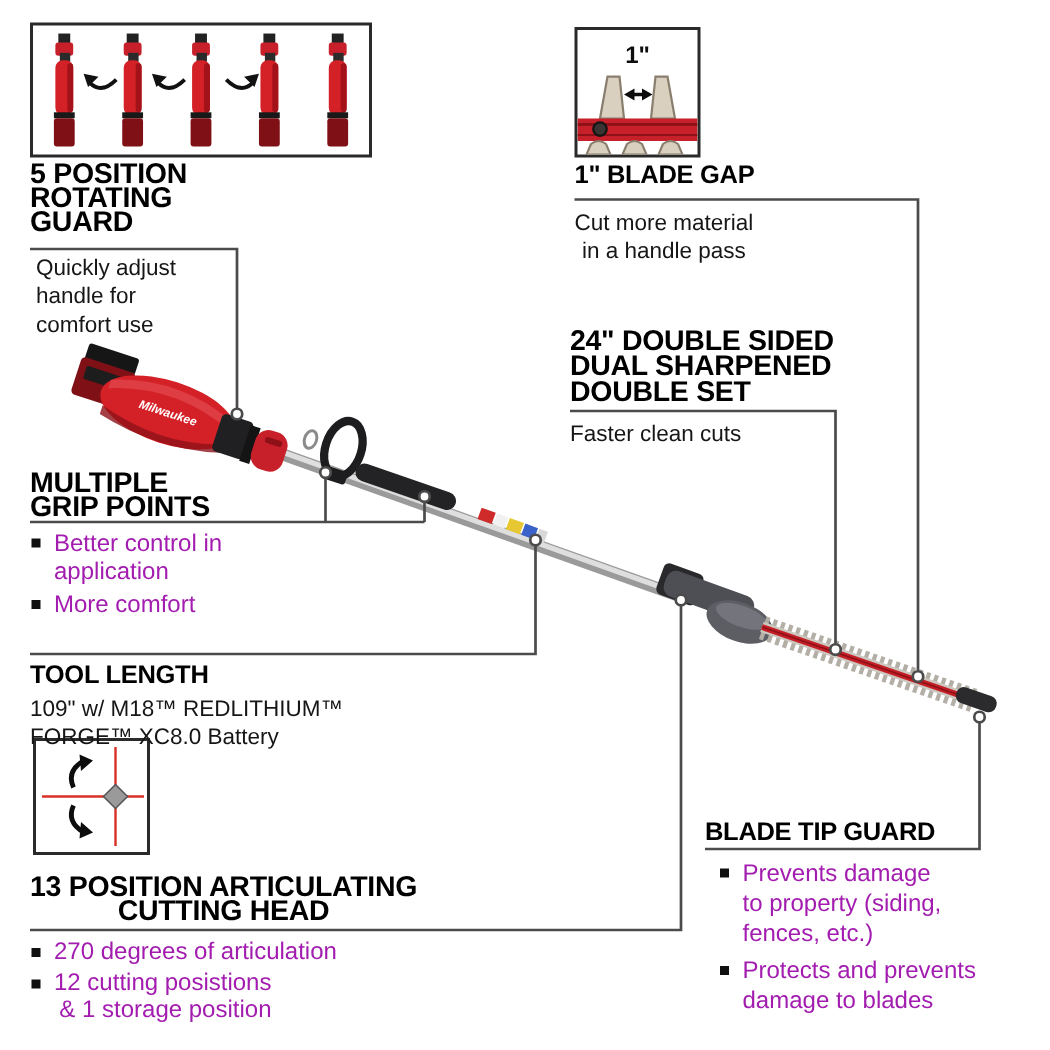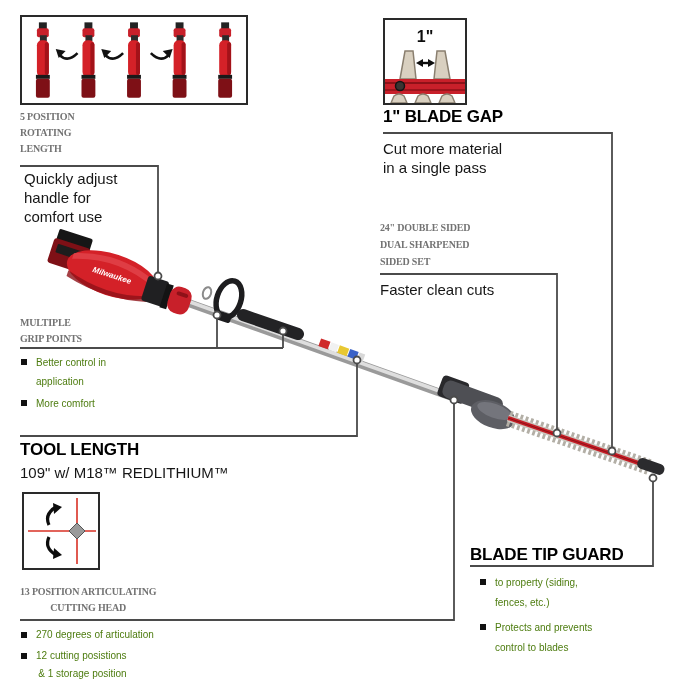--- a/index.html
+++ b/index.html
@@ -2,37 +2,37 @@
 <html><head>
 <meta charset="utf-8">
 <style>
   html,body{margin:0;padding:0;}
   body{
     width:700px;height:700px;position:relative;background:#ffffff;
     font-family:"Liberation Sans", sans-serif;color:#1a1a1a;overflow:hidden;
   }
   .abs{position:absolute;}
   
-  .hd{font-weight:bold;color:#737373;letter-spacing:-0.2px;line-height:16px;font-size:10px;white-space:nowrap;font-family:Liberation Serif, serif;}
+  .hd{font-weight:bold;color:#000000;letter-spacing:-0.2px;line-height:16px;font-size:19px;white-space:nowrap;}
   .hd-lg{font-weight:bold;color:#000;letter-spacing:-0.2px;font-size:17px;white-space:nowrap;}
   .body-txt{font-size:15px;line-height:19px;color:#161616;white-space:nowrap;}
   .bullets{display:flex;flex-direction:column;gap:3px;}
   .bullet{display:flex;align-items:flex-start;}
   .bullet .sq{width:6px;height:6px;background:#111;margin:6px 9px 0 1px;flex:0 0 auto;}
-  .bullet .lines{font-size:10px;line-height:20px;color:#4d7c0f;white-space:nowrap;}
+  .bullet .lines{font-size:16px;line-height:20px;color:#a21caf;white-space:nowrap;}
   
   .frame{border:2px solid #2a2a2a;background:#fff;box-sizing:border-box;}
   #five-box{left:20px;top:15px;width:228px;height:90px;display:flex;align-items:center;justify-content:space-between;padding:4px 6px;}
   #gap-box{left:383px;top:18px;width:84px;height:87px;}
   #artic-box{left:22px;top:492px;width:78px;height:78px;}
   
   #five-heading{left:20px;top:109px;}
   #five-body{left:24px;top:169px;}
   #gap-heading{left:383px;top:107px;}
-  #gap-body{left:383px;top:139px;}
+  #gap-body{left:383px;top:139px;text-align:center;}
   #set-heading{left:380px;top:219px;line-height:17px;}
   #set-body{left:380px;top:280px;text-align:center;}
   #grip-heading{left:20px;top:315px;}
   #grip-bullets{left:20px;top:353px;}
   #grip-bullets .lines{line-height:19px;}
   #len-heading{left:20px;top:440px;}
   #len-body{left:20px;top:463px;}
   #artic-heading{left:20px;top:584px;text-align:center;}
   #artic-bullets{left:20px;top:626px;text-align:right;}
   #artic-bullets .lines{line-height:18px;}
@@ -178,38 +178,38 @@
       <path d="M25,43 Q20,54 32,61"></path>
     </g>
     <polygon points="29,9 38,13 30,20" fill="#0d0d0d"></polygon>
     <polygon points="29,65 38,61 30,54" fill="#0d0d0d"></polygon>
   </svg>
 </div>
 
 <div id="five-heading" class="abs hd">
   <div>5 POSITION</div>
   <div>ROTATING</div>
-  <div>LENGTH</div>
+  <div>GUARD</div>
 </div>
 <div id="five-body" class="abs body-txt">
   <div>Quickly adjust</div>
   <div>handle for</div>
   <div>comfort use</div>
 </div>
 
 <div id="gap-heading" class="abs hd-lg">1" BLADE GAP</div>
 <div id="gap-body" class="abs body-txt">
   <div>Cut more material</div>
-  <div>in a single pass</div>
+  <div>in a handle pass</div>
 </div>
 
 <div id="set-heading" class="abs hd">
   <div>24" DOUBLE SIDED</div>
   <div>DUAL SHARPENED</div>
-  <div>SIDED SET</div>
+  <div>DOUBLE SET</div>
 </div>
 <div id="set-body" class="abs body-txt">Faster clean cuts</div>
 
 <div id="grip-heading" class="abs hd">
   <div>MULTIPLE</div>
   <div>GRIP POINTS</div>
 </div>
 <div id="grip-bullets" class="abs bullets">
   <div class="bullet">
     <span class="sq"></span>
@@ -222,20 +222,21 @@
     <span class="sq"></span>
     <div class="lines">
       <div>More comfort</div>
     </div>
   </div>
 </div>
 
 <div id="len-heading" class="abs hd-lg">TOOL LENGTH</div>
 <div id="len-body" class="abs body-txt">
   <div>109" w/ M18™ REDLITHIUM™</div>
+  <div>FORGE™ XC8.0 Battery</div>
 </div>
 
 <div id="artic-heading" class="abs hd">
   <div>13 POSITION ARTICULATING</div>
   <div>CUTTING HEAD</div>
 </div>
 <div id="artic-bullets" class="abs bullets">
   <div class="bullet">
     <span class="sq"></span>
     <div class="lines">
@@ -249,24 +250,25 @@
       <div>&amp; 1 storage position</div>
     </div>
   </div>
 </div>
 
 <div id="tip-heading" class="abs hd-lg">BLADE TIP GUARD</div>
 <div id="tip-bullets" class="abs bullets" style="gap:5px;">
   <div class="bullet">
     <span class="sq"></span>
     <div class="lines">
+      <div>Prevents damage</div>
       <div>to property (siding,</div>
       <div>fences, etc.)</div>
     </div>
   </div>
   <div class="bullet">
     <span class="sq"></span>
     <div class="lines">
       <div>Protects and prevents</div>
-      <div>control to blades</div>
+      <div>damage to blades</div>
     </div>
   </div>
 </div>
 
 </body></html>

